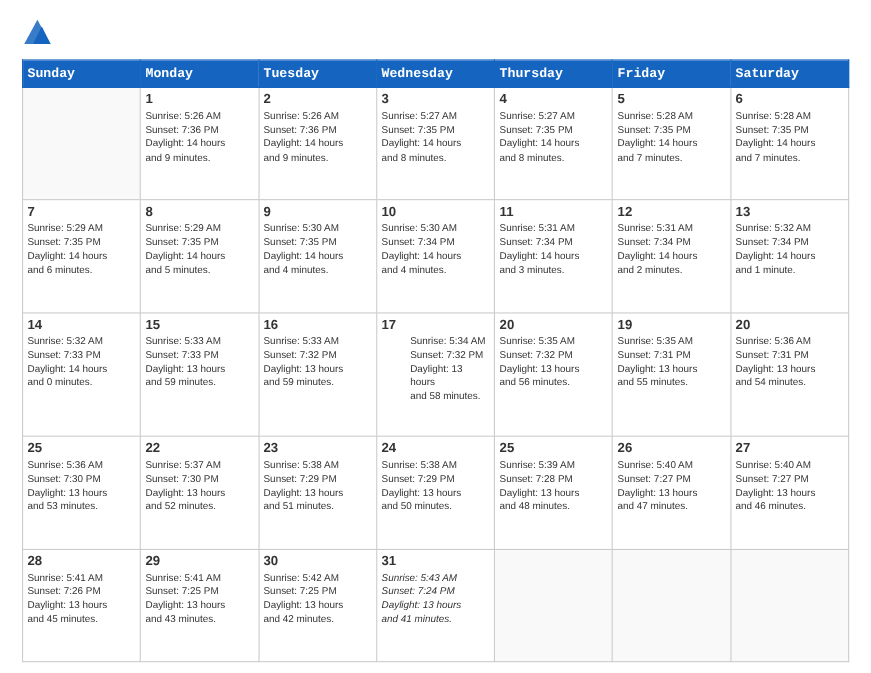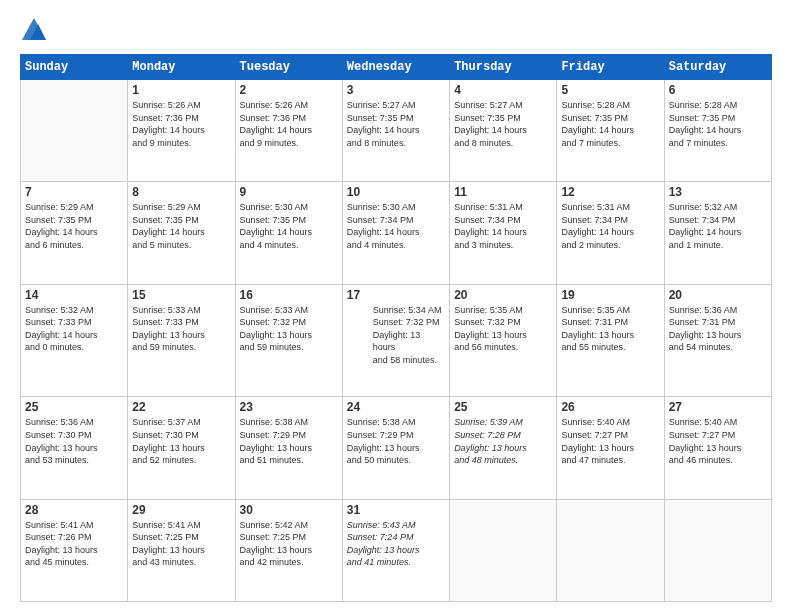--- a/index.html
+++ b/index.html
@@ -305,21 +305,21 @@
           </td>
           <td>
             <span class="day-number">24</span>
             <div class="day-info" style="white-space: pre-line;">Sunrise: 5:38 AM
 Sunset: 7:29 PM
 Daylight: 13 hours
 and 50 minutes.</div>
           </td>
           <td>
             <span class="day-number">25</span>
-            <div class="day-info" style="white-space: pre-line; font-style: italic;">Sunrise: 5:39 AM
+            <div class="day-info" style="white-space: pre-line;">Sunrise: 5:39 AM
 Sunset: 7:28 PM
 Daylight: 13 hours
 and 48 minutes.</div>
           </td>
           <td>
             <span class="day-number">26</span>
             <div class="day-info" style="white-space: pre-line;">Sunrise: 5:40 AM
 Sunset: 7:27 PM
 Daylight: 13 hours
 and 47 minutes.</div>

